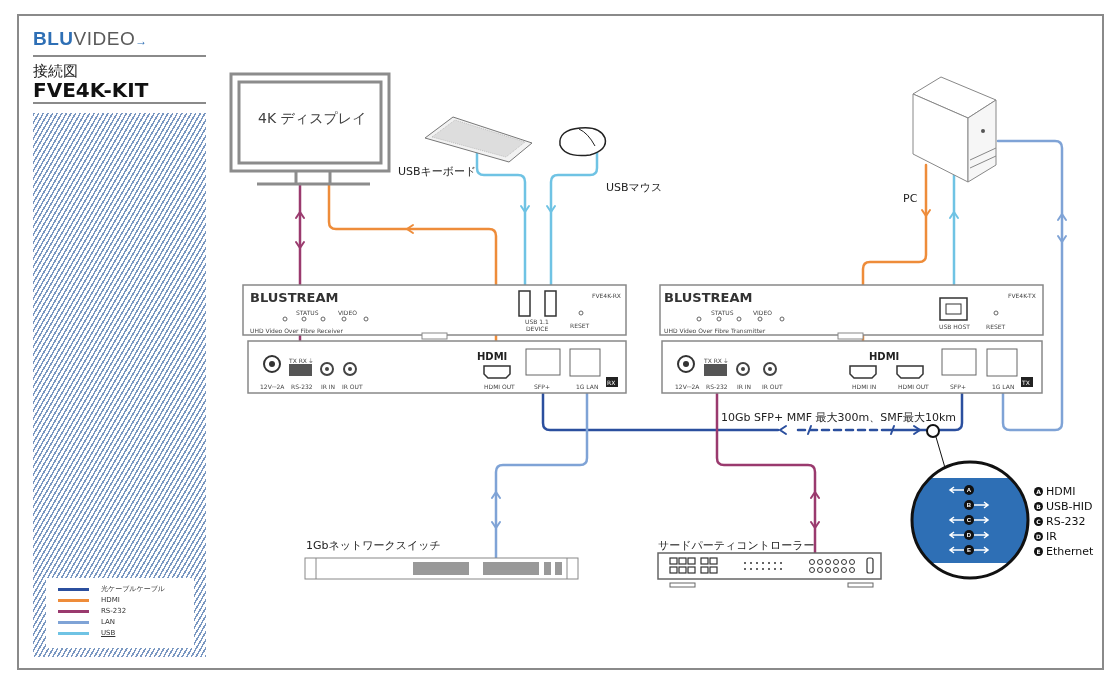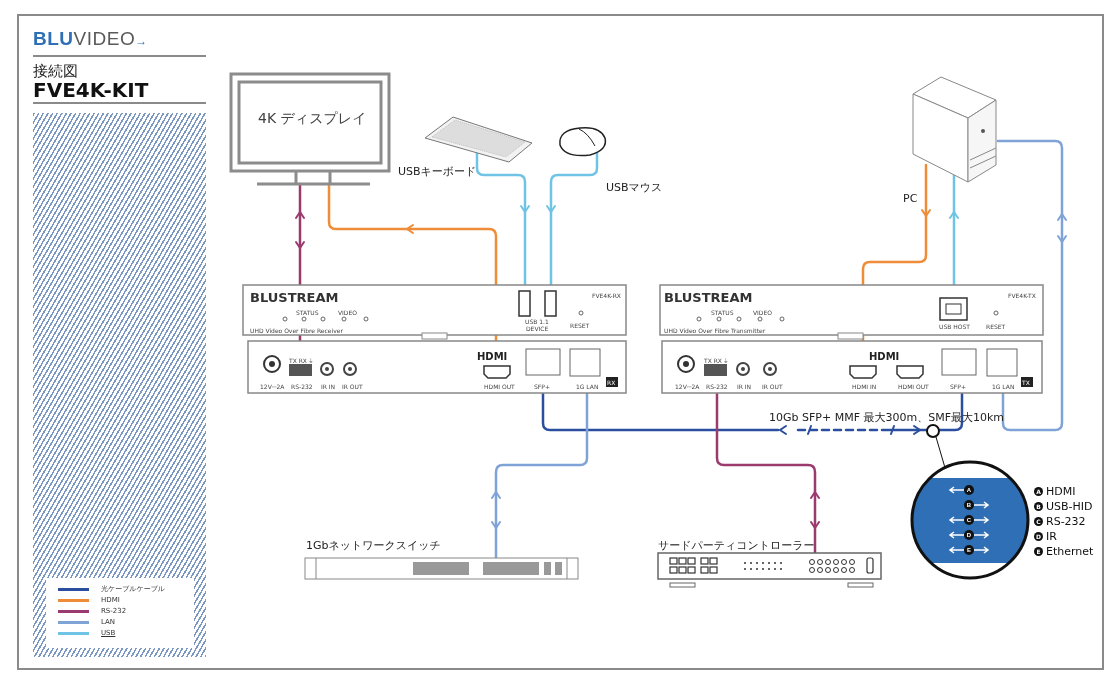--- a/index.html
+++ b/index.html
@@ -12,21 +12,21 @@
   .subtitle{position:absolute;left:33px;top:62px;font-size:15px;color:#222;}
   .model{position:absolute;left:33px;top:78px;font-size:20px;font-weight:bold;color:#111;}
   .hatch{position:absolute;left:33px;top:113px;width:173px;height:544px;
     background:repeating-linear-gradient(-60deg,#7a98c2 0px,#7a98c2 1.5px,#ffffff 1.5px,#ffffff 4px);}
   .legend{position:absolute;left:46px;top:578px;width:148px;height:70px;background:#fff;}
   .legend-row{position:absolute;left:12px;height:10px;display:flex;align-items:center;font-size:7px;color:#333;}
   .legend-row .sw{width:31px;height:3px;margin-right:12px;}
   .diagram{position:absolute;left:0;top:0;}
   .lbl{position:absolute;font-size:11px;color:#222;white-space:nowrap;}
   .lbl-small{position:absolute;font-size:6px;color:#444;white-space:nowrap;}
-  .fiber-label{position:absolute;left:721px;top:410px;font-size:11px;color:#222;white-space:nowrap;margin-left:48px;}
+  .fiber-label{position:absolute;left:721px;top:410px;font-size:11px;color:#222;white-space:nowrap;}
   .sig-legend{position:absolute;left:1034px;top:484px;font-size:11px;color:#111;line-height:15px;}
   .sig-legend .row{display:flex;align-items:center;}
   .sig-legend .dot{display:inline-block;width:9px;height:9px;border-radius:50%;background:#111;color:#fff;font-size:6px;line-height:9px;text-align:center;margin-right:3px;font-weight:bold;}
   .display-label{position:absolute;left:258px;top:110px;font-size:14px;color:#404040;}
 </style>
 </head>
 <body>
 
 <div class="frame"></div>
 

